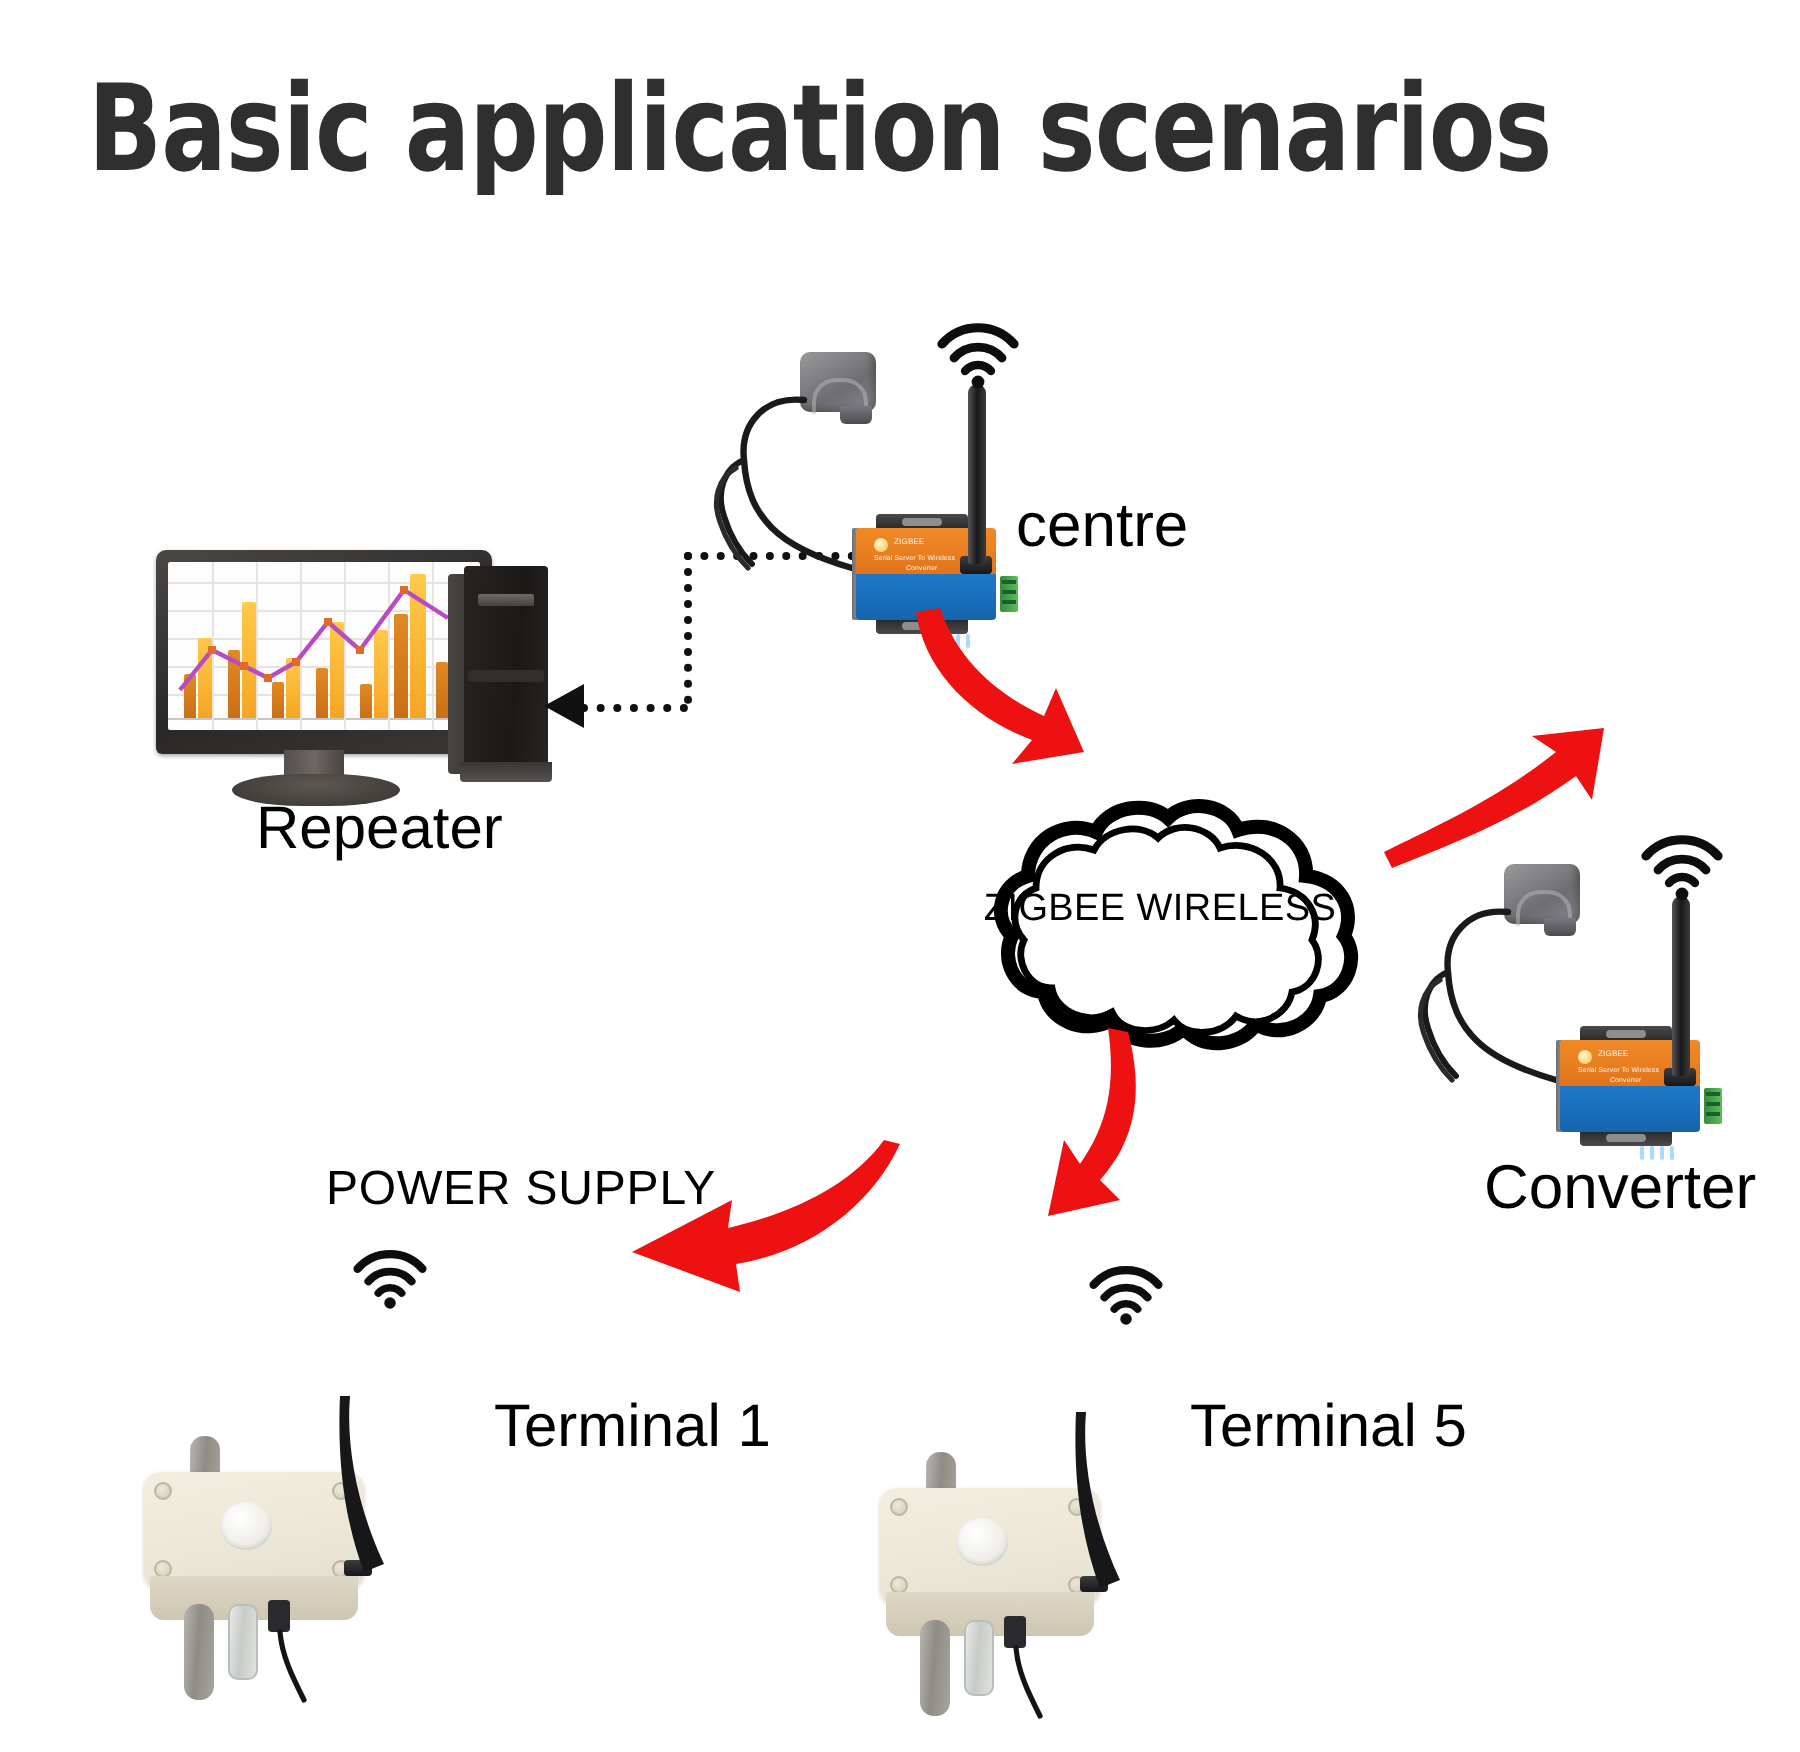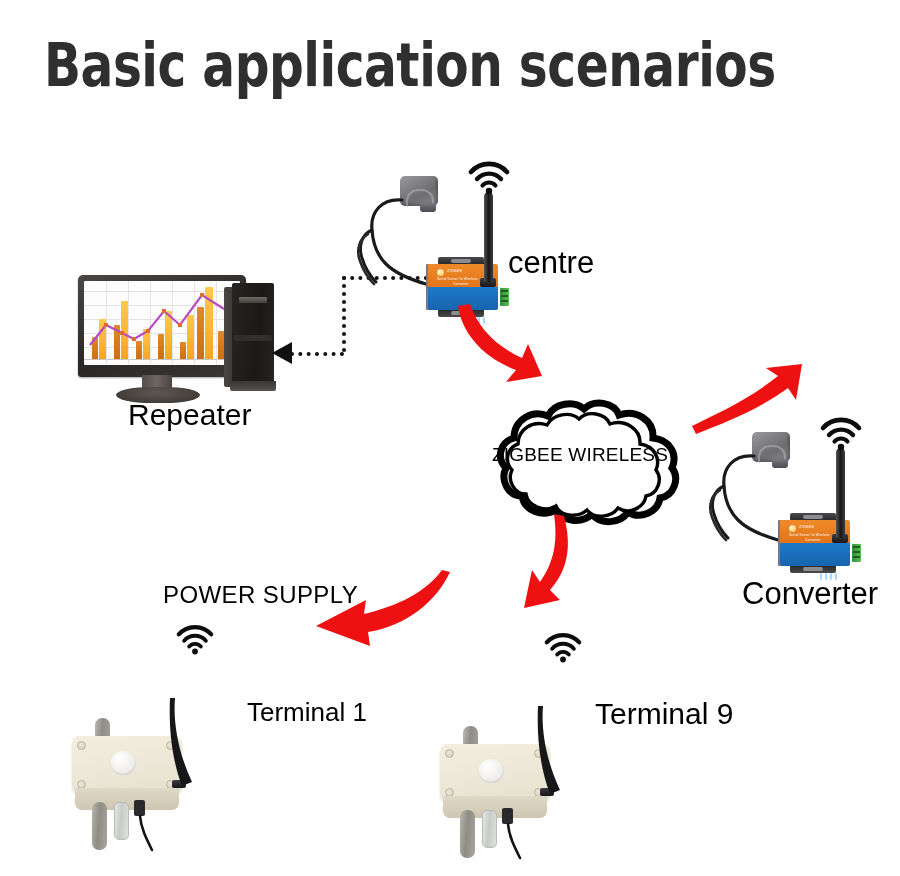--- a/index.html
+++ b/index.html
@@ -21,21 +21,21 @@
     white-space:nowrap;
   }
 
   
   .label{color:#000;white-space:nowrap;}
   #lbl-centre{left:508px;top:245px;font-size:31px;}
   #lbl-computer{left:128px;top:398px;font-size:30px;}
   #lbl-rs232{left:272px;top:360px;font-size:26px;}
   #lbl-repeater{left:742px;top:576px;font-size:31px;}
   #lbl-power{left:163px;top:581px;font-size:24px;letter-spacing:.4px;}
-  #lbl-term1{left:247px;top:697px;font-size:26px;}
+  #lbl-term1{left:247px;top:697px;font-size:30px;}
   #lbl-term2{left:595px;top:697px;font-size:30px;}
 
   
   #computer{left:78px;top:275px;width:200px;height:125px;}
   .mon-body{
     position:absolute;left:0;top:0;width:168px;height:102px;
     background:linear-gradient(160deg,#4a4745,#2a2826 55%,#3a3735);
     border-radius:5px 5px 3px 3px;
     box-shadow:0 1px 2px rgba(0,0,0,.35);
   }
@@ -474,15 +474,15 @@
     </svg>
   </div>
   <svg class="abs wifi" style="left:543px;top:628px;width:40px;height:36px" viewBox="0 0 44 40">
     <g fill="none" stroke="#0d0d0d" stroke-linecap="round">
       <path d="M4,16 A24,24 0 0 1 40,16" stroke-width="4.6"></path>
       <path d="M10,23 A16,16 0 0 1 34,23" stroke-width="4.4"></path>
       <path d="M15.5,29.5 A8.5,8.5 0 0 1 28.5,29.5" stroke-width="4.2"></path>
     </g>
     <circle cx="22" cy="35" r="3.2" fill="#0d0d0d"></circle>
   </svg>
-  <div class="abs label" id="lbl-term2">Terminal 9</div>
+  <div class="abs label" id="lbl-term2">Terminal 5</div>
 
 </div>
 
 </body></html>

